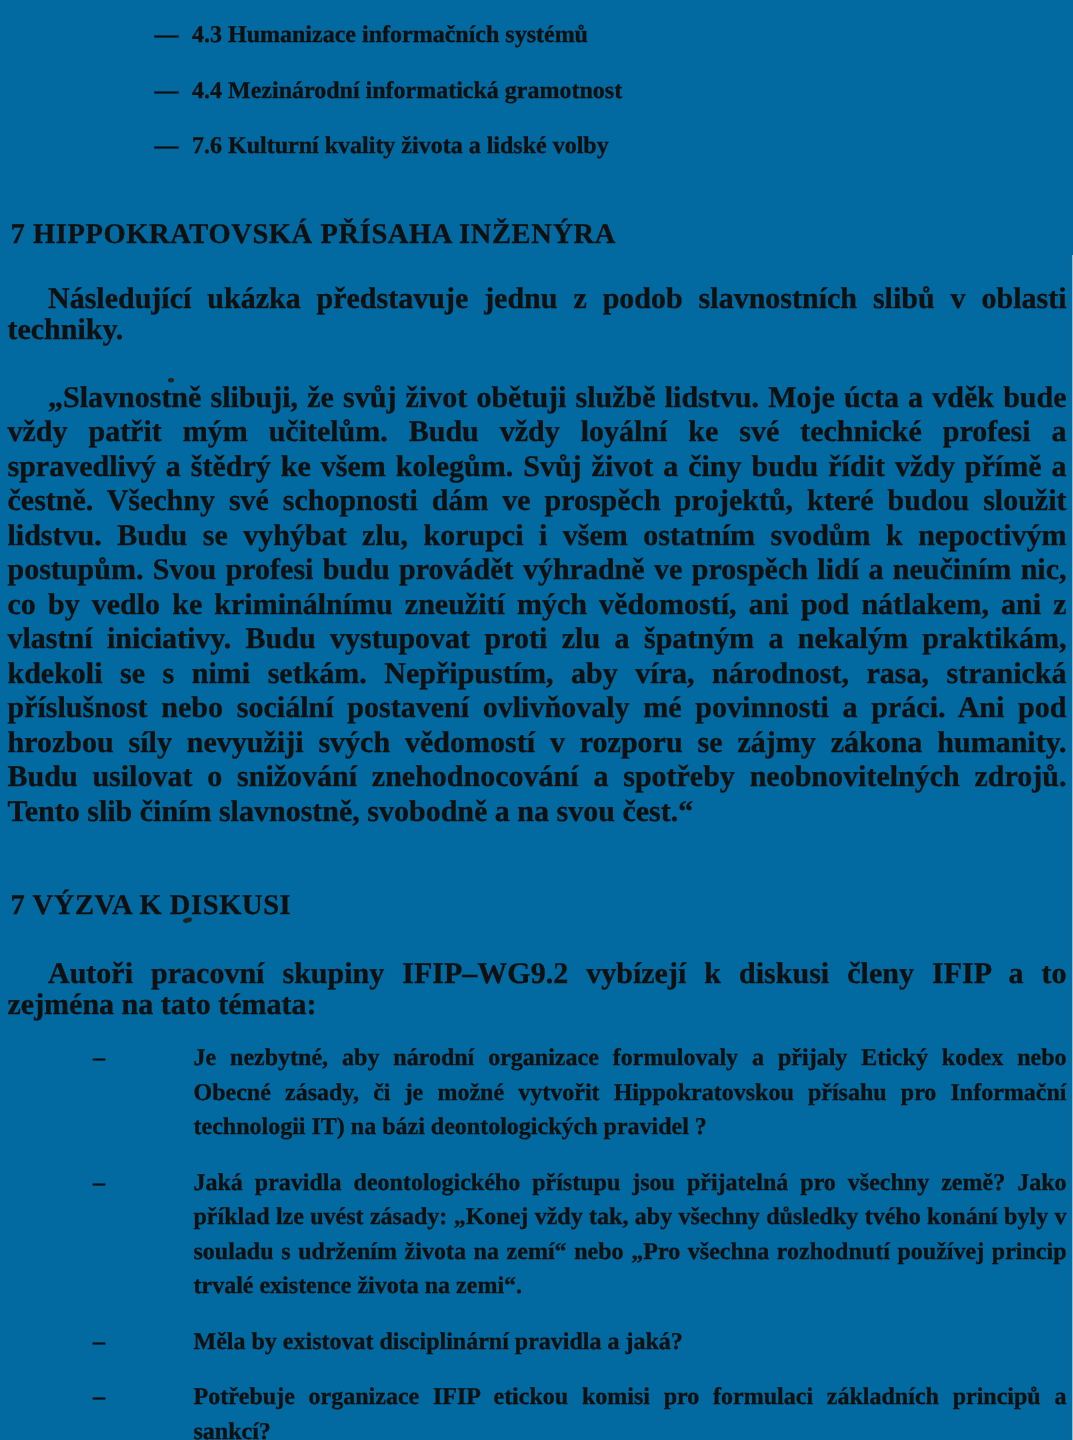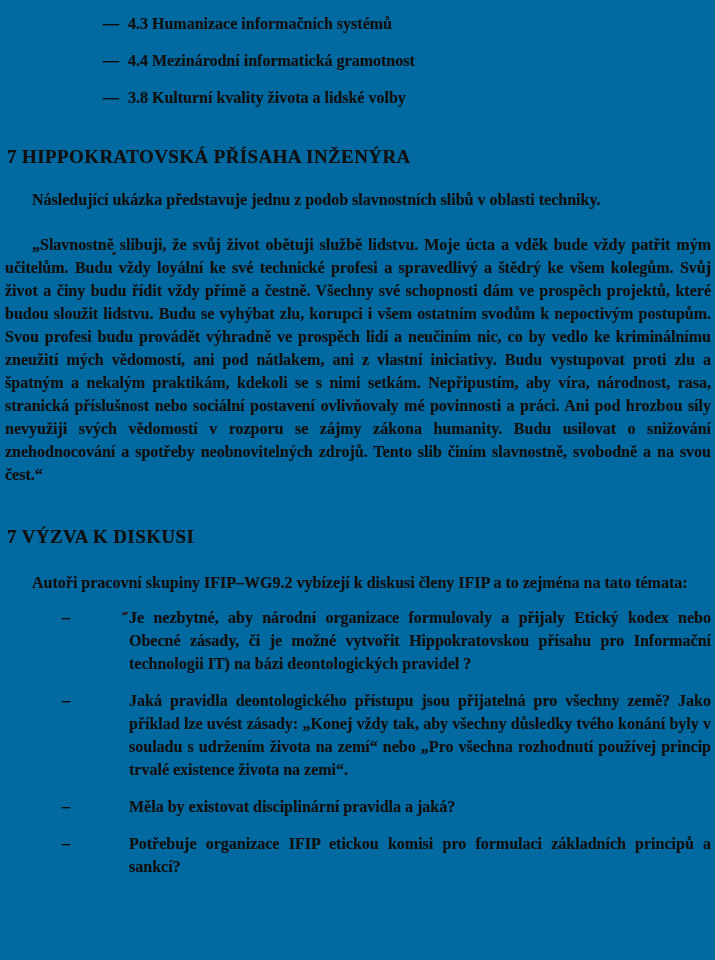--- a/index.html
+++ b/index.html
@@ -47,21 +47,21 @@
     margin: 0;
     padding-left: 7px;
     letter-spacing: 0.4px;
     font-weight: 700;
   }
   #sec6-heading { margin-top: 39px; }
   #sec7-heading { margin-top: 40px; }
 
   
   .para {
-    font-size: 16px;
+    font-size: 20px;
     line-height: 23px;
     margin: 0;
     padding: 0 4px 0 5px;
     text-align: justify;
     text-indent: 27px;
   }
   .intro { margin-top: 22px; line-height: 21px; }
   .oath  { margin-top: 23px; }
   #sec7-intro { margin-top: 25px; }
 
@@ -100,21 +100,21 @@
 <div class="page">
 
   <div class="toc">
     <div class="toc-item">
       <span class="marker">—</span><span>4.3 Humanizace informačních systémů</span>
     </div>
     <div class="toc-item">
       <span class="marker">—</span><span>4.4 Mezinárodní informatická gramotnost</span>
     </div>
     <div class="toc-item">
-      <span class="marker">—</span><span>3.8 Kulturní kvality života a lidské volby</span>
+      <span class="marker">—</span><span>7.6 Kulturní kvality života a lidské volby</span>
     </div>
   </div>
 
   <h1 id="sec6-heading" class="sec-heading">7 HIPPOKRATOVSKÁ PŘÍSAHA INŽENÝRA</h1>
   <p class="para intro">Následující ukázka představuje jednu z podob slavnostních slibů v oblasti techniky.</p>
   <p class="para oath">„Slavnostně slibuji, že svůj život obětuji službě lidstvu. Moje úcta a vděk bude vždy patřit mým učitelům. Budu vždy loyální ke své technické profesi a spravedlivý a štědrý ke všem kolegům. Svůj život a činy budu řídit vždy přímě a čestně. Všechny své schopnosti dám ve prospěch projektů, které budou sloužit lidstvu. Budu se vyhýbat zlu, korupci i všem ostatním svodům k nepoctivým postupům. Svou profesi budu provádět výhradně ve prospěch lidí a neučiním nic, co by vedlo ke kriminálnímu zneužití mých vědomostí, ani pod nátlakem, ani z vlastní iniciativy. Budu vystupovat proti zlu a špatným a nekalým praktikám, kdekoli se s nimi setkám. Nepřipustím, aby víra, národnost, rasa, stranická příslušnost nebo sociální postavení ovlivňovaly mé povinnosti a práci. Ani pod hrozbou síly nevyužiji svých vědomostí v rozporu se zájmy zákona humanity. Budu usilovat o snižování znehodnocování a spotřeby neobnovitelných zdrojů. Tento slib činím slavnostně, svobodně a na svou čest.“</p>
 
   <h1 id="sec7-heading" class="sec-heading">7 VÝZVA K DISKUSI</h1>
   <p id="sec7-intro" class="para intro">Autoři pracovní skupiny IFIP–WG9.2 vybízejí k diskusi členy IFIP a to zejména na tato témata:</p>
 

